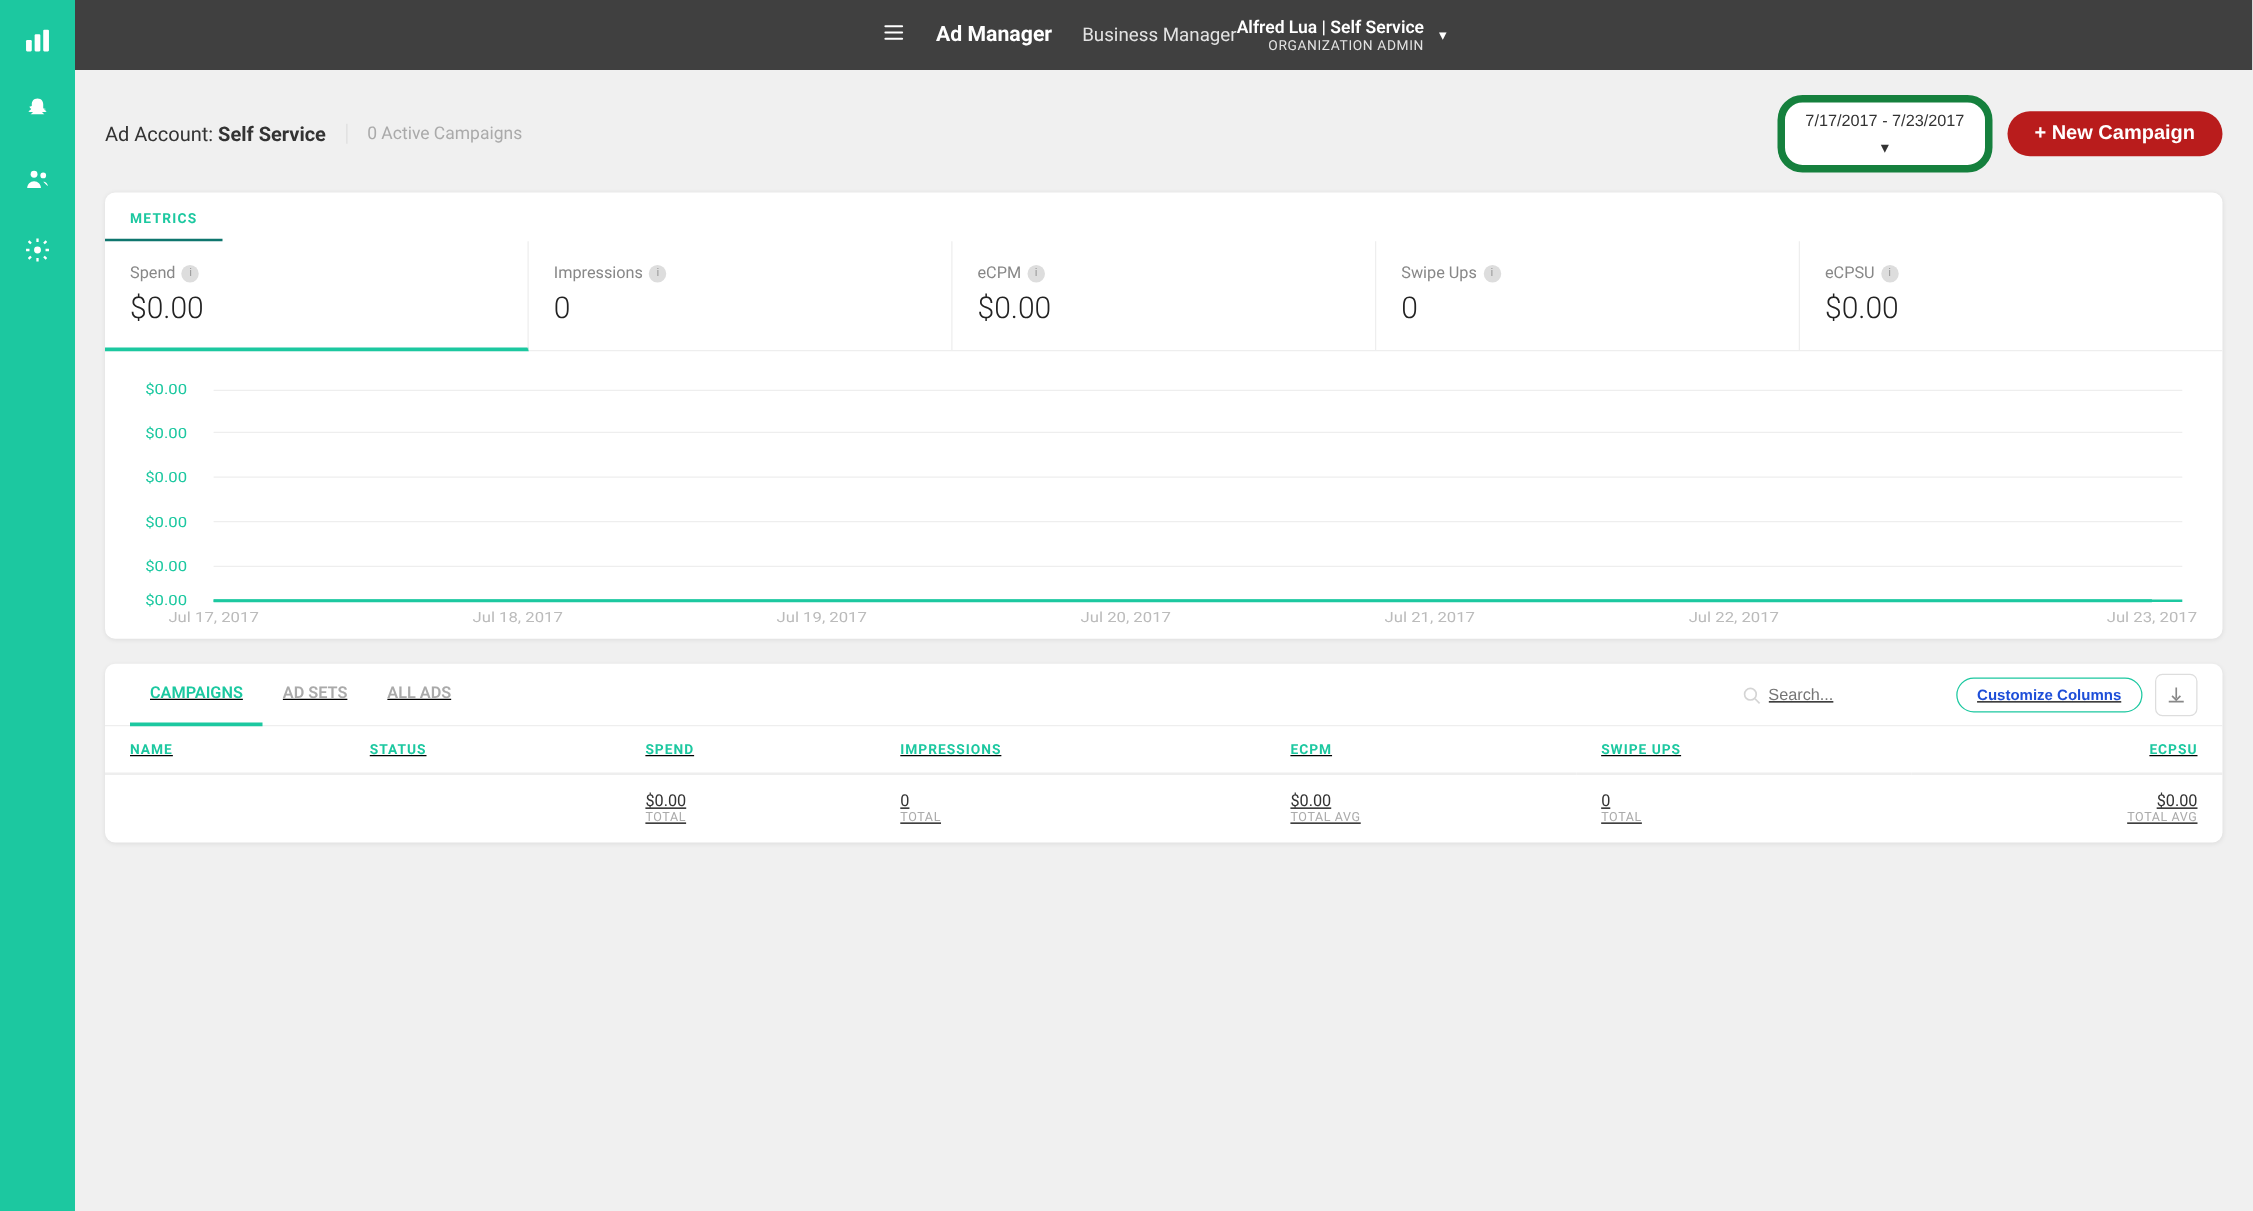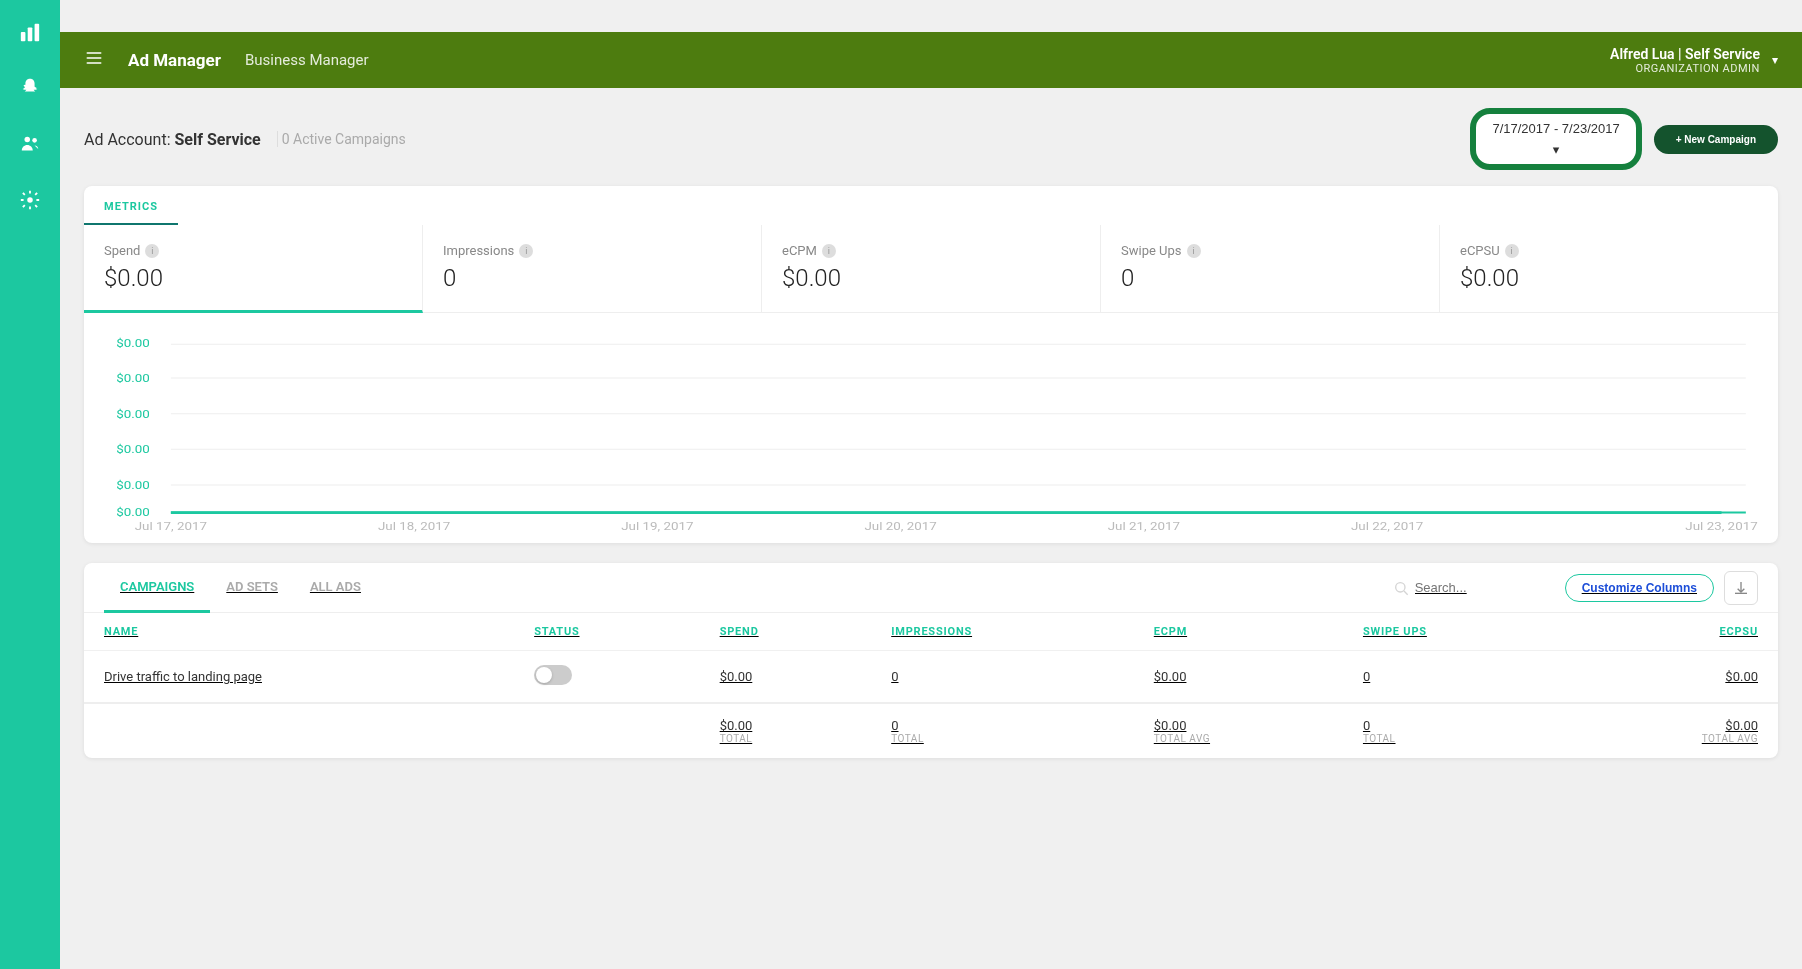--- a/index.html
+++ b/index.html
@@ -28,28 +28,27 @@
     }
 
     
     .main-area {
       flex: 1;
       display: flex;
       flex-direction: column;
       overflow: hidden;
     }
     .topnav {
-      background: #4d7c0f;
+      background: #404040;
       height: 56px;
       display: flex;
       align-items: center;
       padding: 0 24px;
-      justify-content: space-between;
+      justify-content: center;
       flex-shrink: 0;
-      margin-top: 32px;
     }
     .topnav-left {
       display: flex;
       align-items: center;
       gap: 24px;
     }
     .topnav-menu-icon {
       color: white;
       font-size: 20px;
       cursor: pointer;
@@ -112,47 +111,47 @@
     }
     .account-title {
       font-size: 16px;
       color: #333;
     }
     .account-title strong { font-weight: 700; }
     .active-campaigns {
       color: #aaa;
       font-size: 14px;
       border-left: 1px solid #ddd;
-      padding-left: 4px;
+      padding-left: 16px;
     }
     .page-header-right {
       display: flex;
       align-items: center;
       gap: 12px;
     }
     .date-range-btn {
       border: 6px solid #15803d;
       background: white;
       border-radius: 20px;
       padding: 7px 16px;
       font-size: 13px;
       color: #333;
       cursor: pointer;
       display: flex;
       align-items: center;
       gap: 6px;
       flex-direction: column;
     }
     .new-campaign-btn {
-      background: #14532d;
+      background: #b91c1c;
       color: white;
       border: none;
       border-radius: 20px;
       padding: 9px 22px;
-      font-size: 10px;
+      font-size: 16px;
       font-weight: 600;
       cursor: pointer;
     }
 
     
     .panel {
       background: white;
       border-radius: 8px;
       box-shadow: 0 1px 4px rgba(0,0,0,0.08);
       margin-bottom: 20px;
@@ -549,31 +548,20 @@
             <th>NAME</th>
             <th>STATUS</th>
             <th>SPEND</th>
             <th>IMPRESSIONS</th>
             <th>ECPM</th>
             <th>SWIPE UPS</th>
             <th class="right">ECPSU</th>
           </tr>
         </thead>
         <tbody>
-          <tr>
-            <td>Drive traffic to landing page</td>
-            <td>
-              <div class="toggle-switch"></div>
-            </td>
-            <td>$0.00</td>
-            <td>0</td>
-            <td>$0.00</td>
-            <td>0</td>
-            <td class="right">$0.00</td>
-          </tr>
           <tr class="totals-row separator">
             <td></td>
             <td></td>
             <td>
               <span>$0.00</span>
               <span class="total-label">TOTAL</span>
             </td>
             <td>
               <span>0</span>
               <span class="total-label">TOTAL</span>

